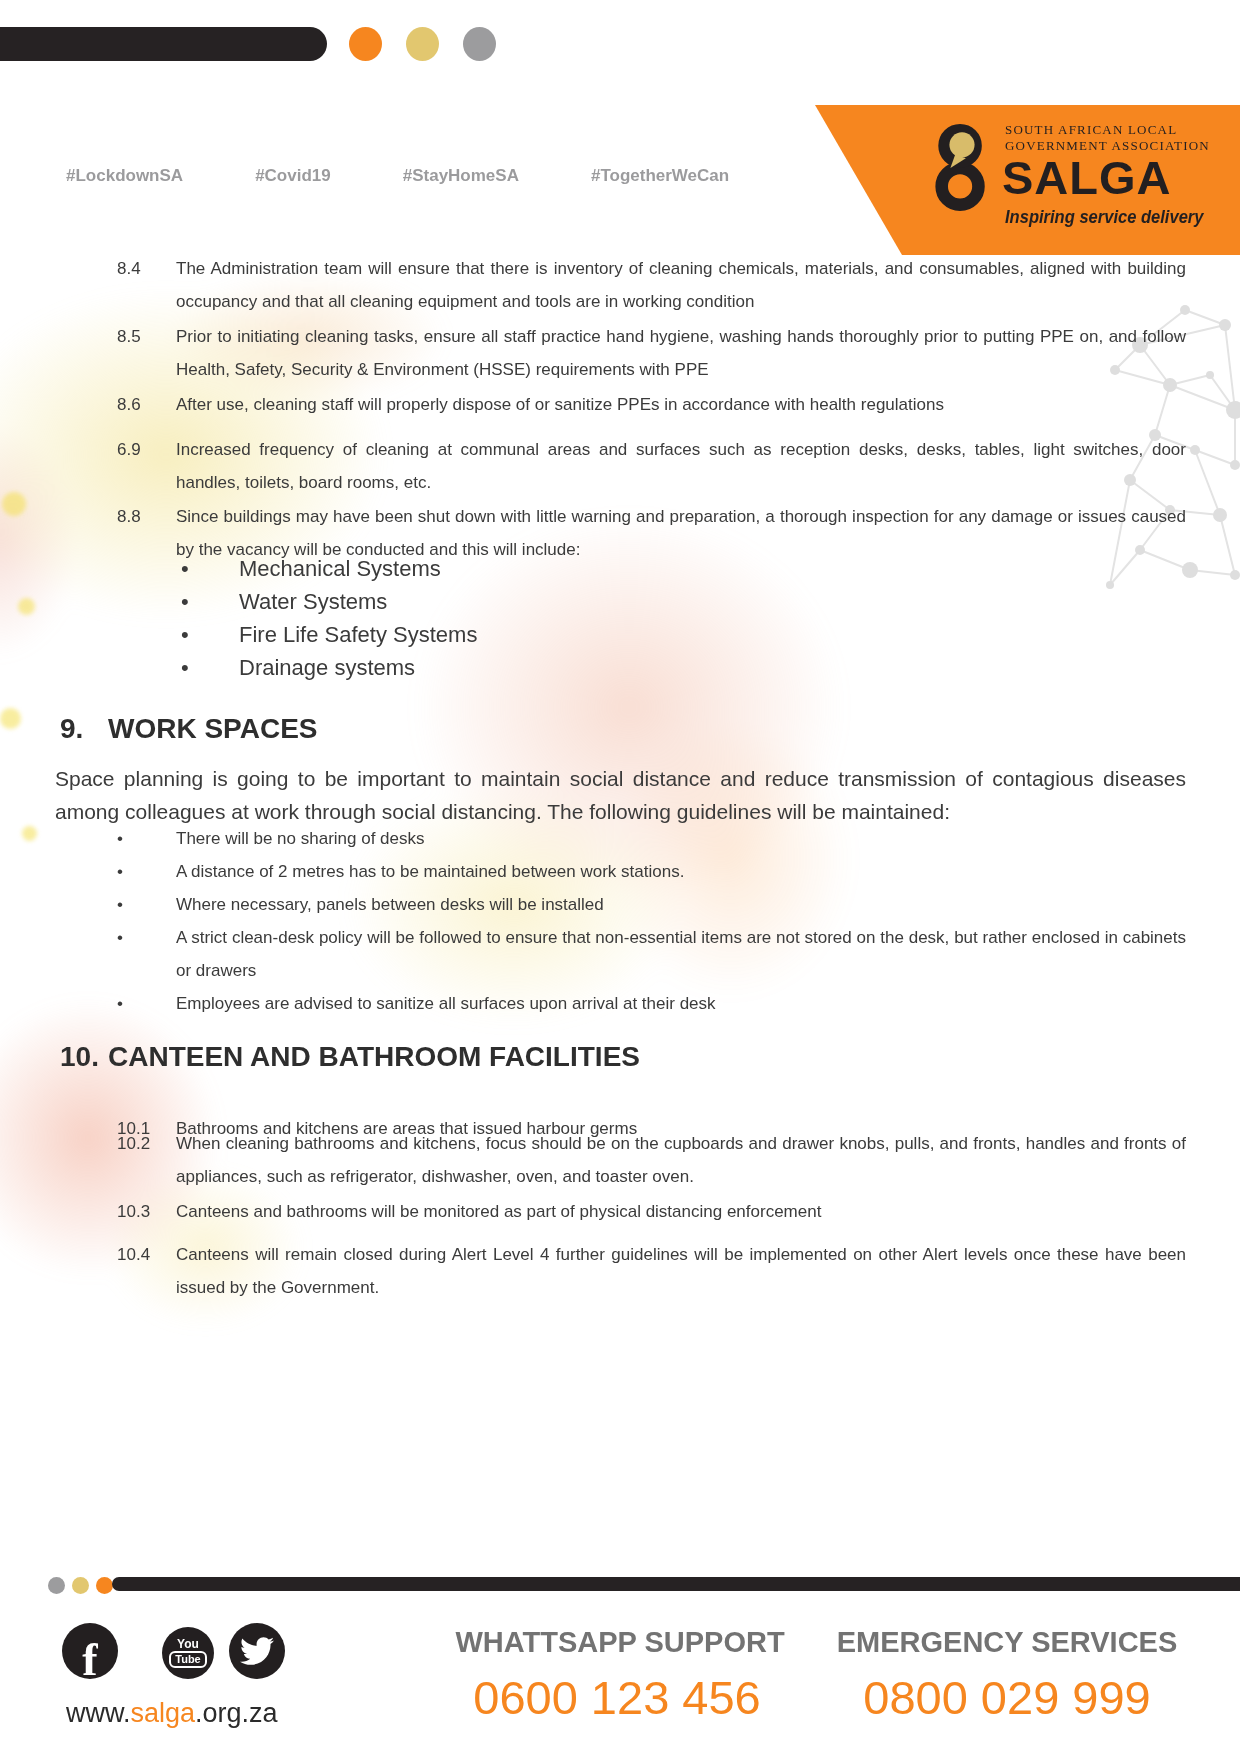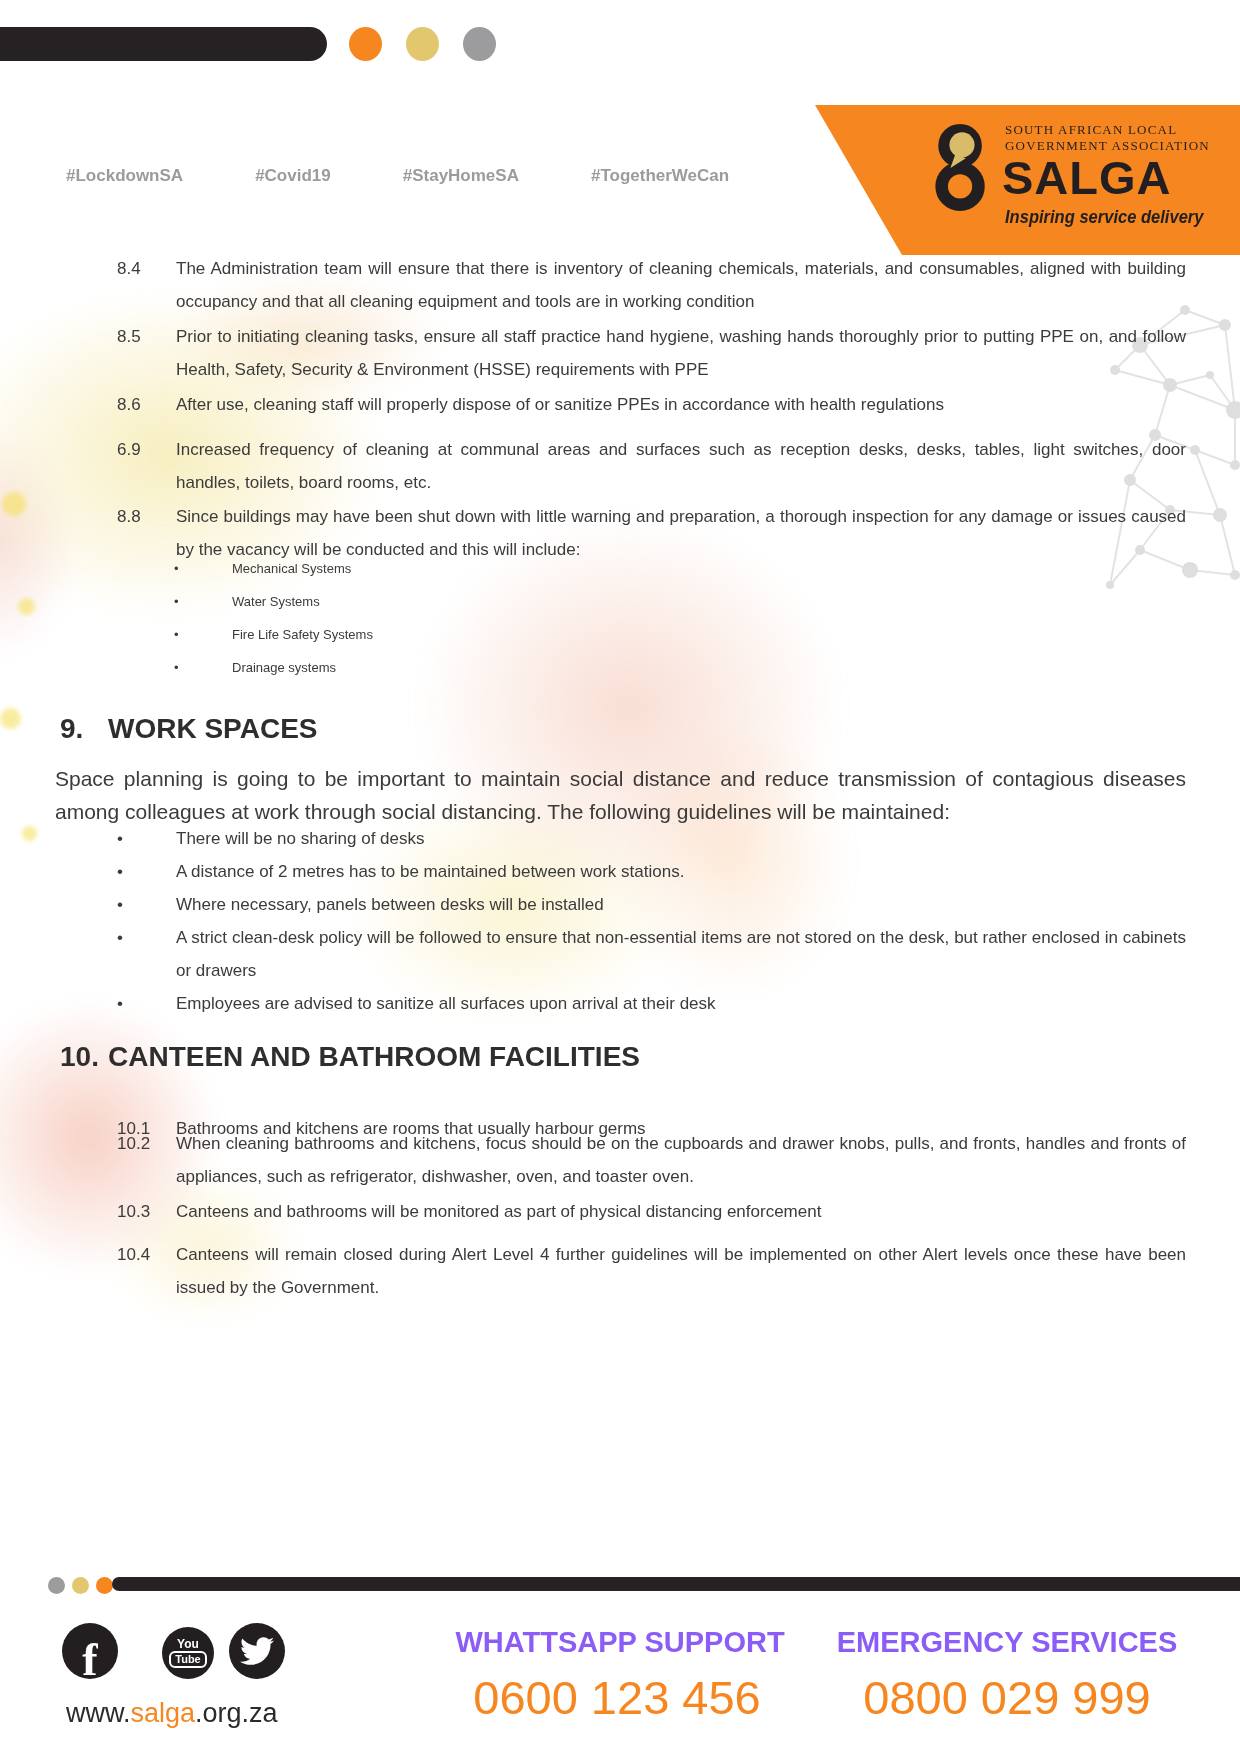--- a/index.html
+++ b/index.html
@@ -41,21 +41,21 @@
            font-style:italic;color:#231F20;transform:scaleX(.87);transform-origin:left;}
   
   .doc-item{position:absolute;left:117px;width:1069px;font-size:17px;line-height:33px;}
   .doc-item .num{position:absolute;left:0;top:0;}
   .doc-item .txt{margin-left:59px;text-align:justify;}
   #items8 > div:nth-of-type(1){top:252px;} #items8 > div:nth-of-type(2){top:320px;}
   #items8 > div:nth-of-type(3){top:388px;} #items8 > div:nth-of-type(4){top:433px;}
   #items8 > div:nth-of-type(5){top:500px;}
   #items10 > div:nth-of-type(1){top:1112px;} #items10 > div:nth-of-type(2){top:1127px;}
   #items10 > div:nth-of-type(3){top:1195px;} #items10 > div:nth-of-type(4){top:1238px;}
-  .checklist{position:absolute;left:232px;top:552px;font-size:13px;line-height:33px;}
+  .checklist{position:absolute;left:239px;top:552px;font-size:22px;line-height:33px;}
   .checklist .check-line{position:relative;}
   .checklist .check-line::before{content:"\2022";position:absolute;left:-58px;}
   .sec-head{position:absolute;left:60px;font-size:28px;font-weight:bold;color:#2e2e2e;
             line-height:34px;}
   .sec-head .hnum{display:inline-block;width:48px;}
   #head9{top:712px;} #head10{top:1040px;}
   .intro{position:absolute;left:55px;top:762px;width:1131px;font-size:21px;
          line-height:33px;text-align:justify;}
   .bullets9{position:absolute;left:176px;top:822px;width:1010px;font-size:17px;line-height:33px;}
   .bullets9 .b-line{position:relative;text-align:justify;}
@@ -69,21 +69,21 @@
   .fb{left:62px;top:1623px;width:56px;height:56px;overflow:hidden;}
   .fb .glyph{font-size:46px;font-weight:bold;margin-top:16px;font-family:"Liberation Serif",serif;}
   .yt{left:162px;top:1627px;width:52px;height:52px;flex-direction:column;}
   .yt .you{font-size:12px;font-weight:bold;line-height:12px;}
   .yt .tube{font-size:11px;font-weight:bold;line-height:13px;border:2px solid #fff;
             border-radius:6px;padding:0 4px;margin-top:1px;}
   .tw{left:229px;top:1623px;width:56px;height:56px;}
   .website{position:absolute;left:66px;top:1698px;font-size:27px;color:#2b2b2b;}
   .website .brand-orange{color:#F6861F;}
   .center-col{position:absolute;transform:translateX(-50%);white-space:nowrap;text-align:center;}
-  .support-label{top:1626px;font-size:29px;font-weight:bold;color:#8b5cf6;}
+  .support-label{top:1626px;font-size:29px;font-weight:bold;color:#737373;}
   .support-number{top:1670px;font-size:47px;color:#F6861F;}
 </style>
 </head>
 <body>
 
 <div class="page">
 
   <div class="wm wm-blob-a"></div>
   <div class="wm wm-blob-b"></div>
   <div class="wm wm-blob-c"></div>
@@ -190,21 +190,21 @@
       <div class="b-line">Employees are advised to sanitize all surfaces upon arrival at their desk</div>
     </div>
 
   <div class="sec-head" id="head10">
     <span class="hnum">10.</span><span>CANTEEN AND BATHROOM FACILITIES</span>
   </div>
   <div id="items10">
 
       <div class="doc-item">
         <span class="num">10.1</span>
-        <div class="txt">Bathrooms and kitchens are rooms that usually harbour germs</div>
+        <div class="txt">Bathrooms and kitchens are areas that issued harbour germs</div>
       </div>
 
       <div class="doc-item">
         <span class="num">10.2</span>
         <div class="txt">When cleaning bathrooms and kitchens, focus should be on the cupboards and drawer knobs, pulls, and fronts, handles and fronts of appliances, such as refrigerator, dishwasher, oven, and toaster oven.</div>
       </div>
 
       <div class="doc-item">
         <span class="num">10.3</span>
         <div class="txt">Canteens and bathrooms will be monitored as part of physical distancing enforcement</div>

